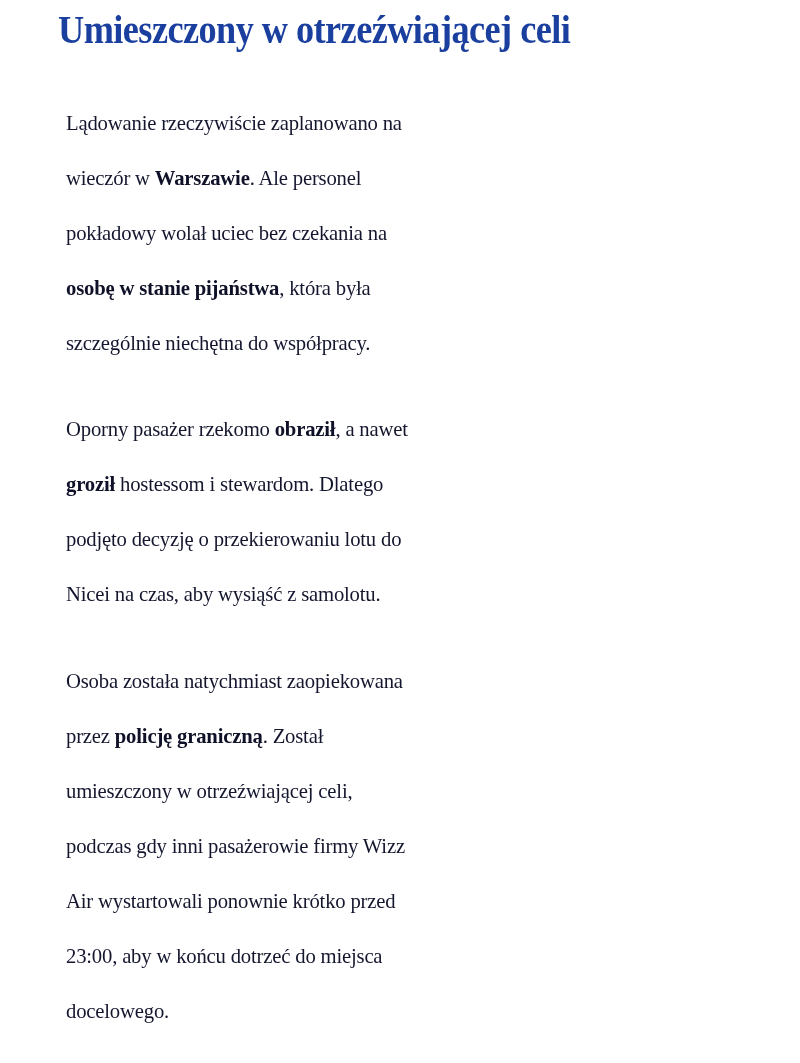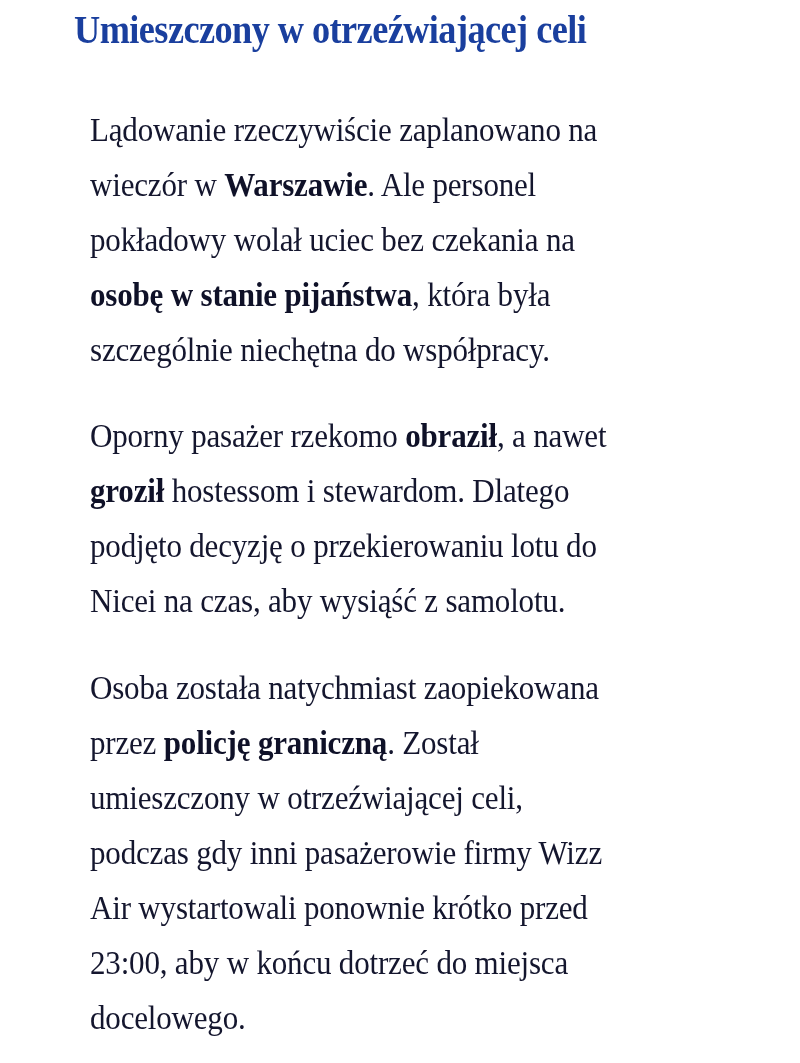--- a/index.html
+++ b/index.html
@@ -1,35 +1,35 @@
 <!DOCTYPE html>
 <html><head>
   <meta charset="utf-8">
   <style>
     html, body { margin: 0; padding: 0; background: #ffffff; }
     body { width: 800px; height: 1063px; overflow: hidden; position: relative; }
-    .article { position: absolute; left: 74px; top: 0; width: 700px; }
+    .article { position: absolute; left: 58px; top: 0; width: 700px; }
     .headline {
       font-family: "Liberation Serif", "DejaVu Serif", serif;
       font-weight: bold;
       color: #1a3f9e;
       font-size: 39px;
       line-height: 56px;
       margin: 2px 0 0 0;
       letter-spacing: -0.6px;
       transform: scaleX(0.93);
       transform-origin: left;
       white-space: nowrap;
     }
     .para {
       font-family: "Liberation Serif", "DejaVu Serif", serif;
       color: #14162e;
-      font-size: 33px;
+      font-size: 22px;
       line-height: 55px;
-      margin: 16px;
+      margin: 8px;
       letter-spacing: -0.2px;
     }
     .para .line { display: block; white-space: nowrap; transform: scaleX(0.94); transform-origin: left; }
     .para b { font-weight: bold; color: #0f1128; }
     .p1 { position: absolute; top: 87px; left: 0; }
     .p2 { position: absolute; top: 393px; left: 0; font-family: Liberation Serif, serif; }
     .p3 { position: absolute; top: 645px; left: 0; }
   </style>
 </head>
 <body>

